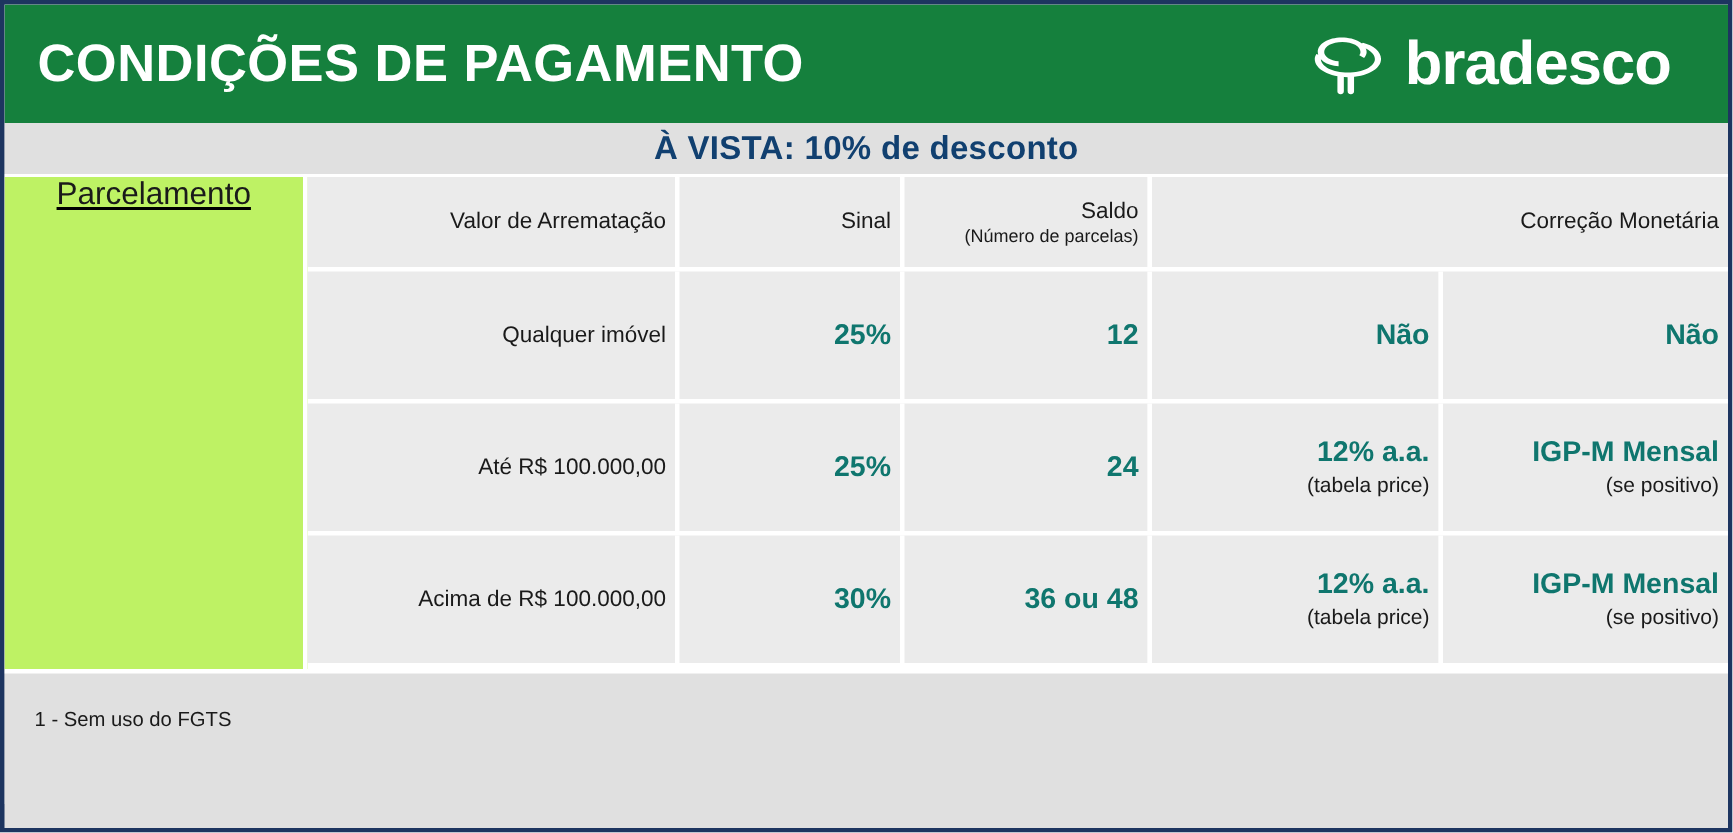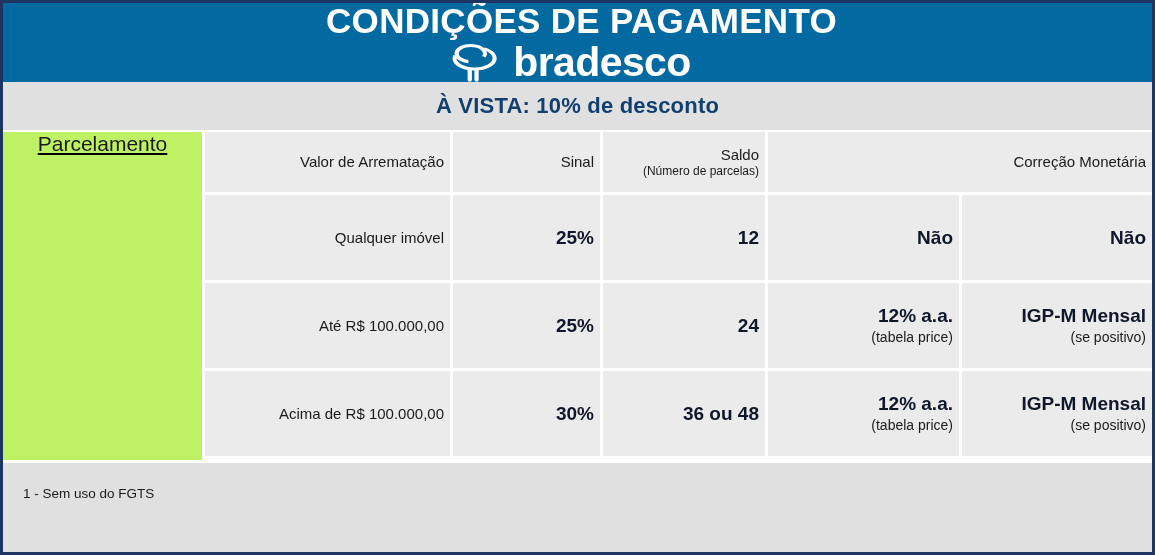--- a/index.html
+++ b/index.html
@@ -18,27 +18,26 @@
     box-sizing: border-box;
     background: #e0e0e0;
     border: 3px solid #1d3560;
     overflow: hidden;
   }
 
   
   .header-bar {
     position: relative;
     height: 79px;
-    background: #0369a1;
+    background: #15803d;
     display: flex;
     align-items: center;
     justify-content: space-between;
     padding: 0 14px 0 22px;
     box-sizing: border-box;
-    flex-direction: column;
   }
   .header-title {
     color: #ffffff;
     font-size: 35px;
     font-weight: bold;
     letter-spacing: 0.3px;
     line-height: 1;
     white-space: nowrap;
   }
   .logo-wrap {
@@ -55,21 +54,21 @@
   .logo-word {
     color: #ffffff;
     font-size: 41px;
     font-weight: bold;
     letter-spacing: -0.6px;
     line-height: 1;
   }
 
   
   .subtitle-band {
-    height: 50px;
+    height: 36px;
     background: #e0e0e0;
     display: flex;
     align-items: center;
     justify-content: center;
     border-bottom: 2px solid #ffffff;
     box-sizing: border-box;
   }
   .subtitle-text {
     color: #114070;
     font-size: 22px;
@@ -145,21 +144,21 @@
     line-height: 1.2;
     margin-top: 1px;
   }
   .bd-desc {
     font-size: 15px;
     color: #1a1a1a;
   }
   .bd-main {
     font-size: 19px;
     font-weight: bold;
-    color: #0f172a;
+    color: #0f766e;
     line-height: 1.15;
   }
   .bd-sub {
     font-size: 14px;
     color: #1a1a1a;
     line-height: 1.2;
     margin-top: 2px;
   }
 
   

